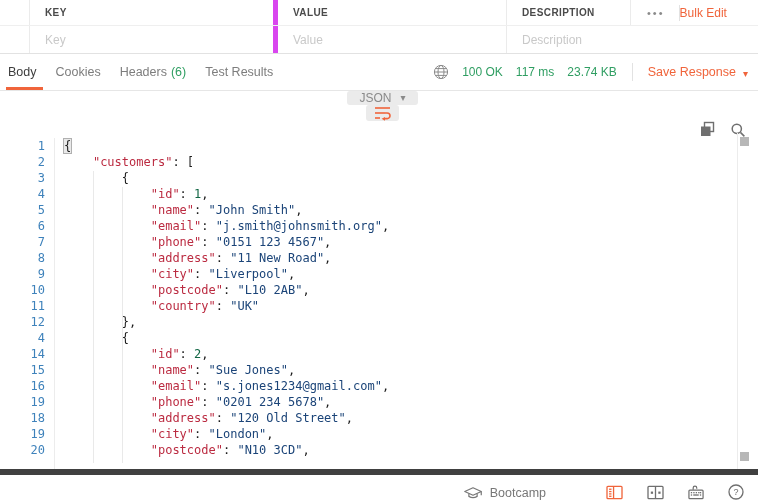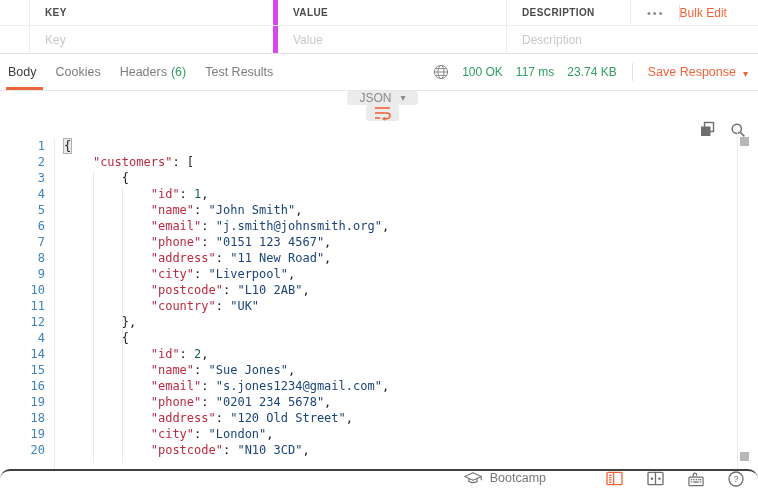--- a/index.html
+++ b/index.html
@@ -70,22 +70,22 @@
   .tk-match { color:#1b1b1b; background:#e9e9e9; box-shadow:0 0 0 1px #b0b0b0; }
   .indent-guide { position:absolute; width:1px; background:#e9e9e9; bottom:6px; }
   .ig1 { left:93px; top:38px; }
   .ig2 { left:122px; top:54px; }
   .scroll-line { position:absolute; top:0; bottom:0; right:20px; width:1px; background:#ececec; }
   .scroll-box { position:absolute; right:9px; width:9px; height:9px; background:#b7b7b7; cursor:pointer; }
   .scroll-box.top { top:4px; }
   .scroll-box.bottom { bottom:8px; }
 
   
-  .footer { flex:0 0 31px; border-top:2px solid #404040; display:flex; align-items:flex-start;
-    justify-content:flex-end; padding-right:14px; gap:0; background:#fff;border-radius:10px; }
+  .footer { flex:0 0 31px; border-top:6px solid #404040; display:flex; align-items:flex-end;
+    justify-content:flex-end; padding-right:14px; gap:0; background:#fff; }
   .bootcamp { display:flex; align-items:center; gap:8px; color:#777; font-size:12.5px; cursor:pointer; margin-right:36px; }
   .f-icon { display:flex; align-items:center; justify-content:center; cursor:pointer; margin-left:24px; }
 </style>
 </head>
 <body>
 
 <div class="app">
 
   <section class="params">
     <div class="prow header">

